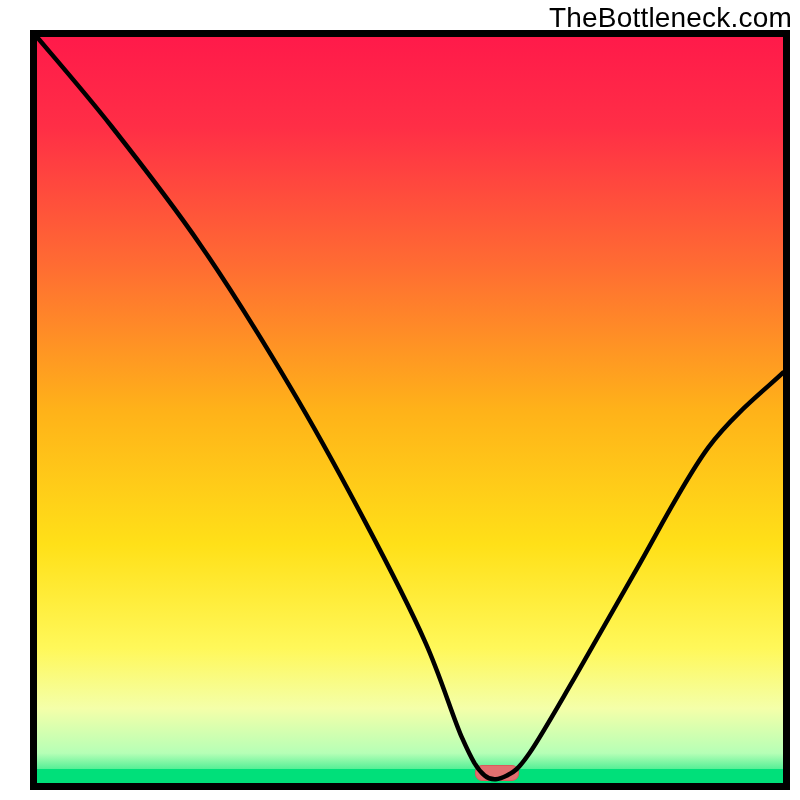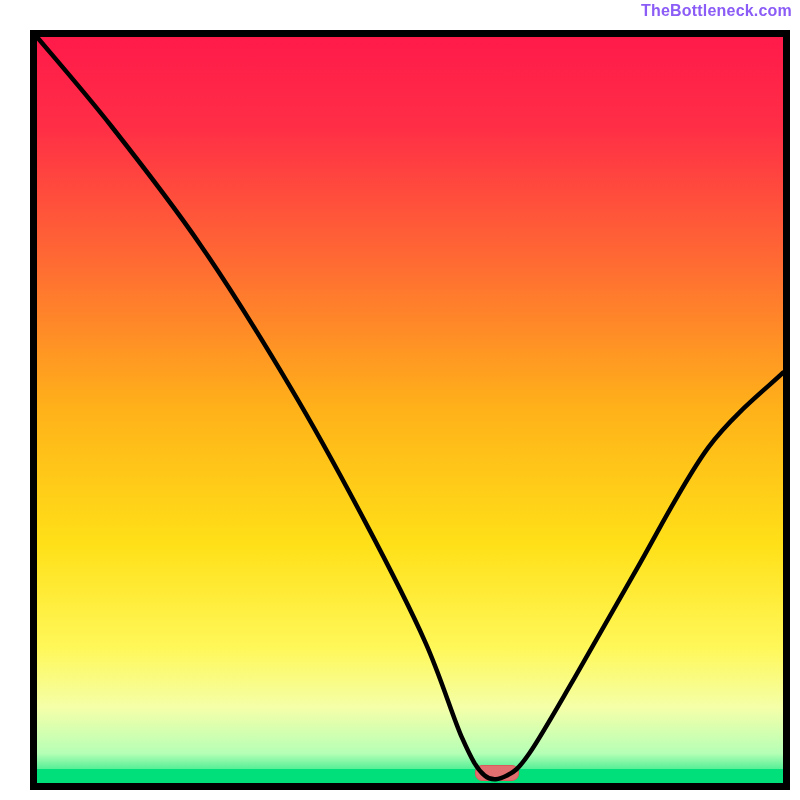--- a/index.html
+++ b/index.html
@@ -13,23 +13,23 @@
   }
   .stage {
     position: relative;
     width: 800px;
     height: 800px;
   }
   .watermark {
     position: absolute;
     top: 2px;
     right: 8px;
-    color: #8b5cf6;
-    font-size: 16px;
-    font-weight: 700;
+    color: #000000;
+    font-size: 28px;
+    font-weight: 400;
     letter-spacing: 0.2px;
     z-index: 20;
   }
   .plot-outline {
     position: absolute;
     left: 30px;
     top: 30px;
     width: 760px;
     height: 760px;
     border: 7px solid #000000;

